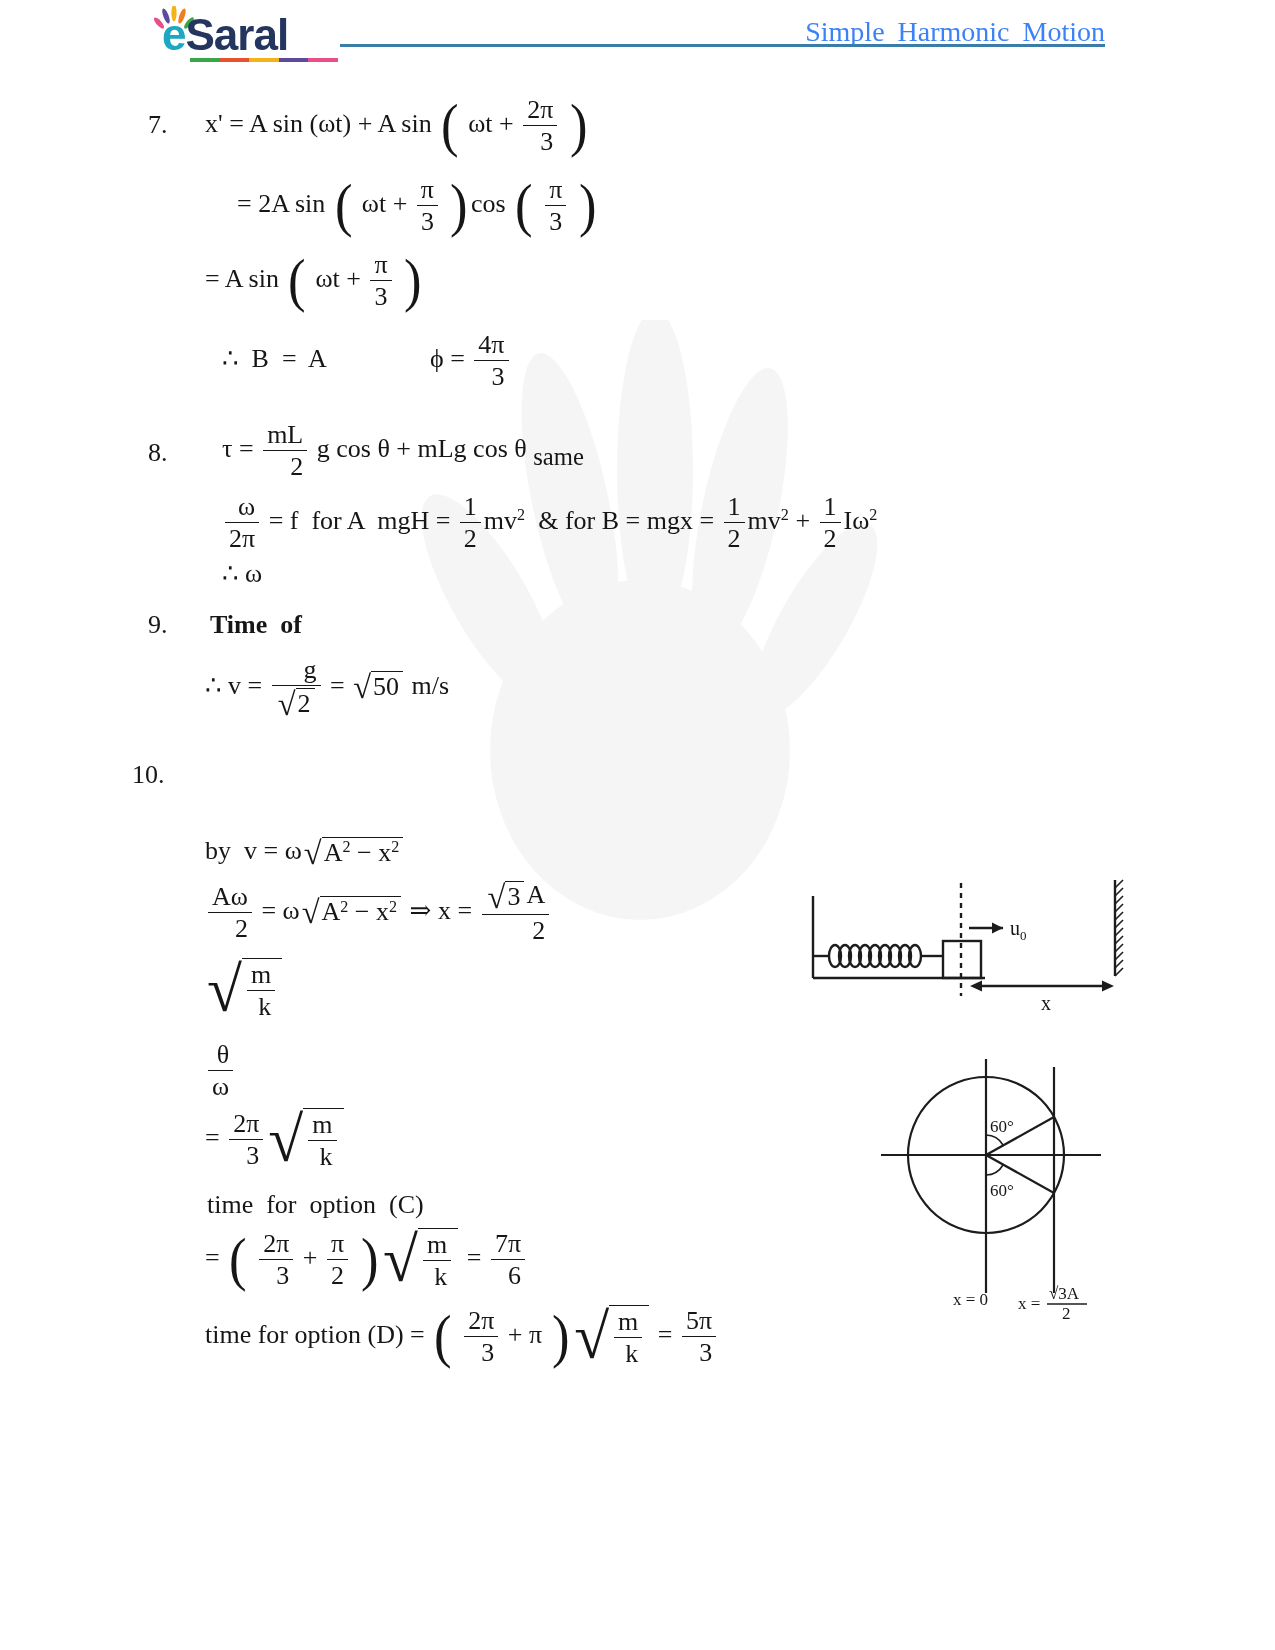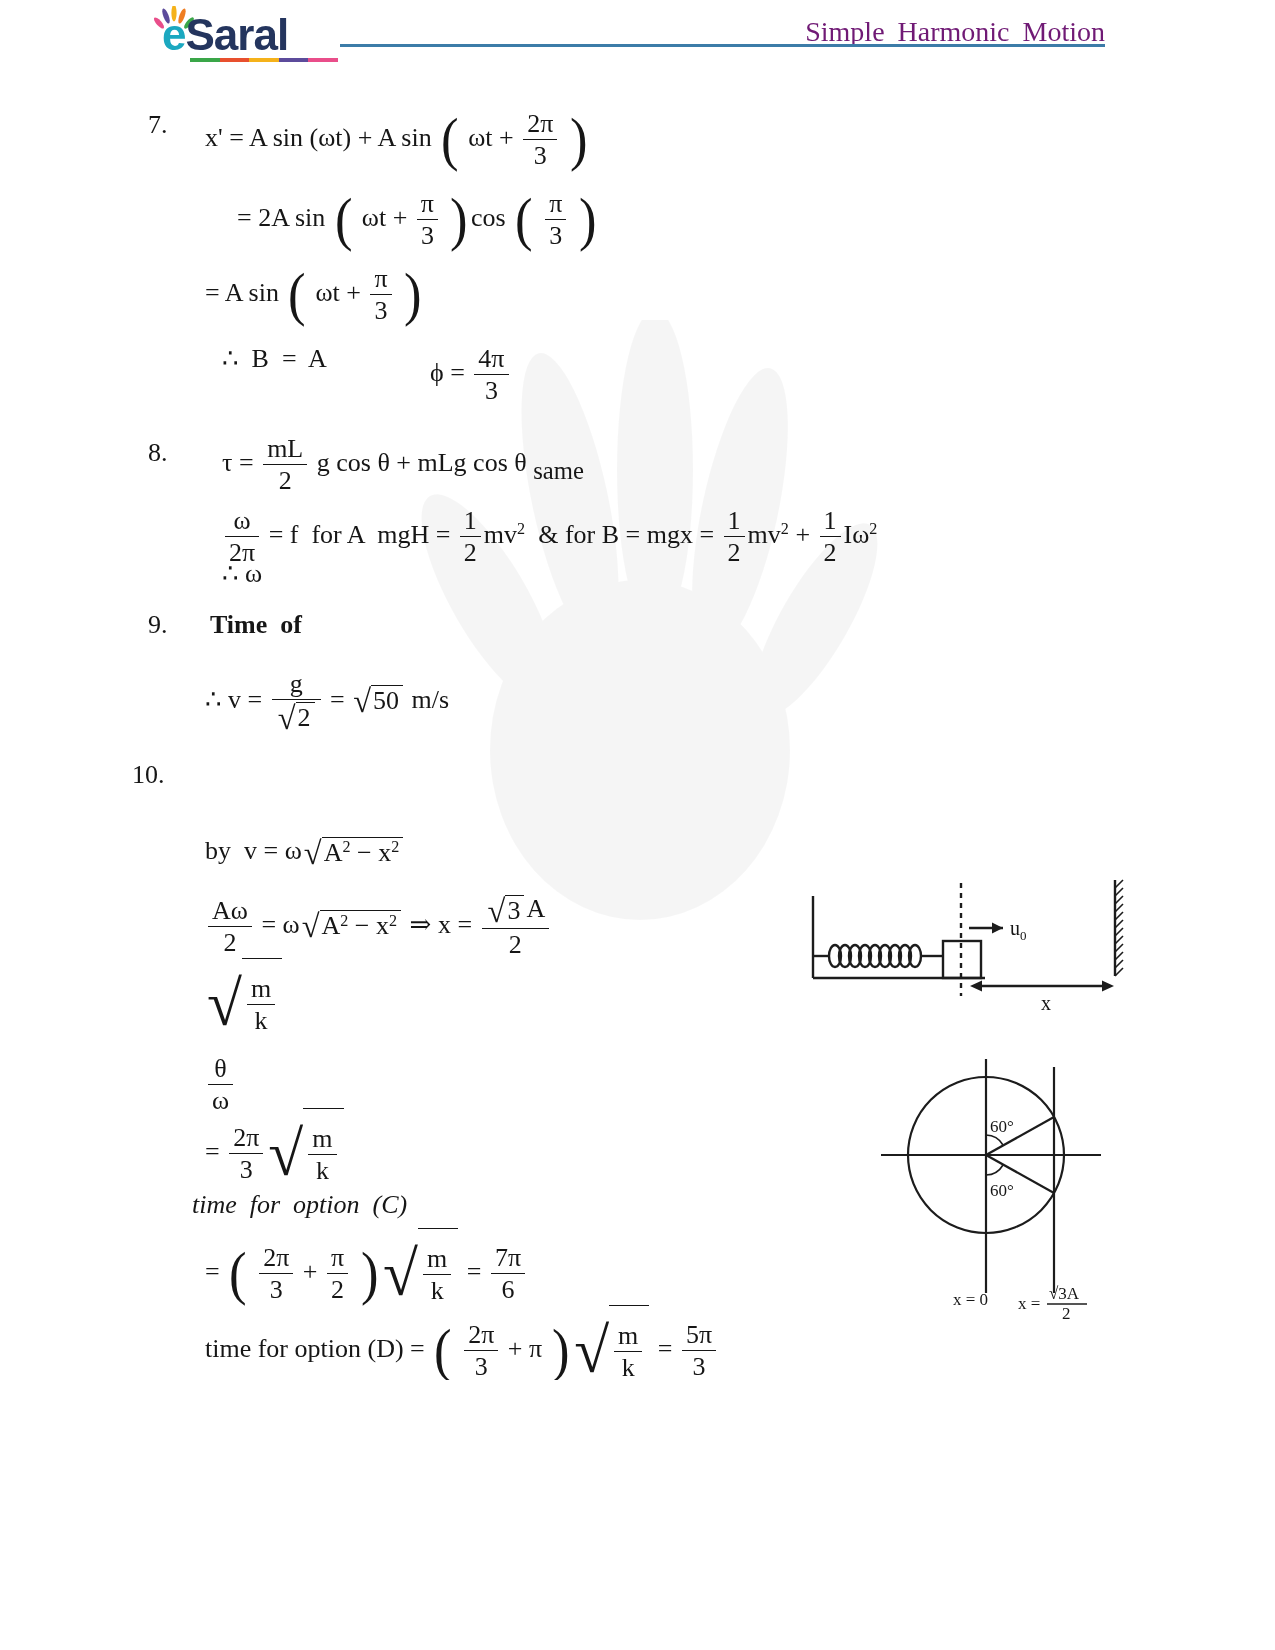--- a/index.html
+++ b/index.html
@@ -8,33 +8,33 @@
 
   
   .logo{position:absolute;left:150px;top:8px;width:210px;height:56px;}
   .hand{position:absolute;left:2px;top:-2px;}
   .logo-text{position:absolute;left:12px;top:2px;font-family:"Liberation Sans","DejaVu Sans",sans-serif;
              font-weight:bold;font-size:44px;letter-spacing:-1px;}
   .logo-e{color:#1ba8c0;}
   .logo-rest{color:#24355e;}
   .logo-underline{position:absolute;left:40px;top:50px;width:148px;height:4px;
      background:linear-gradient(to right,#3aa648 0 20%,#e8502e 20% 40%,#f5b21a 40% 60%,#5c4b9b 60% 80%,#e94e8a 80% 100%);}
-  .header-title{position:absolute;right:170px;top:16px;font-size:28px;word-spacing:6px;color:#701a75;}
+  .header-title{position:absolute;right:170px;top:16px;font-size:28px;word-spacing:6px;color:#3b82f6;}
   .header-rule{position:absolute;left:340px;top:44px;width:765px;height:3px;background:#3c7ca8;}
 
   
   .watermark{position:absolute;left:400px;top:320px;opacity:0.05;pointer-events:none;}
 
   
   .qnum{position:absolute;font-size:26px;}
   .mline{position:absolute;font-size:26px;white-space:pre;}
   .ws1{word-spacing:6px;}
   .para{position:absolute;left:205px;top:757px;width:912px;font-size:25px;line-height:1.3;
         text-align:justify;white-space:normal;}
-  .frac{display:inline-block;text-align:center;vertical-align:middle;margin:14px 3px;line-height:1.12;}
+  .frac{display:inline-block;text-align:right;vertical-align:middle;margin:0 3px;line-height:1.12;}
   .frac .num{display:block;padding:0 4px 1px;border-bottom:1.6px solid #161616;}
   .frac .den{display:block;padding:1px 4px 0;}
   .sqrt{display:inline-flex;align-items:flex-start;vertical-align:middle;margin:0 2px;}
   .sqrt .rad{font-size:1.25em;line-height:1;}
   .sqrt .vinc{border-top:1.6px solid #161616;padding:1px 4px 0 2px;line-height:1.1;}
   .sqrt.tall{align-items:center;}
   .sqrt.tall .rad{font-size:2.45em;line-height:0.9;}
   .sqrt.tall .vinc{align-self:stretch;display:inline-flex;align-items:center;}
   .paren{display:inline;}
   .paren.big{display:inline-block;font-size:2.25em;line-height:0;vertical-align:middle;
@@ -98,21 +98,21 @@
   <div class="qnum" style="left:148px;top:610px;">9.</div>
   <div class="mline" style="left:210px;top:610px;font-weight:bold;">Time  of</div>
   <div class="mline" style="left:205px;top:655px;"><span>∴ v = </span><span class="frac"><span class="num"><span>g</span></span><span class="den"><span class="sqrt"><span class="rad">√</span><span class="vinc"><span>2</span></span></span></span></span><span> = </span><span class="sqrt"><span class="rad">√</span><span class="vinc"><span>50</span></span></span><span> m/s</span></div>
 
   <div class="qnum" style="left:132px;top:760px;">10.</div>
   <div class="mline" style="left:205px;top:836px;"><span>by  v = ω</span><span class="sqrt"><span class="rad">√</span><span class="vinc"><span>A</span><sup>2</sup><span> − x</span><sup>2</sup></span></span></div>
   <div class="mline" style="left:205px;top:880px;"><span class="frac"><span class="num"><span>Aω</span></span><span class="den"><span>2</span></span></span><span> = ω</span><span class="sqrt"><span class="rad">√</span><span class="vinc"><span>A</span><sup>2</sup><span> − x</span><sup>2</sup></span></span><span> ⇒ x = </span><span class="frac"><span class="num"><span class="sqrt"><span class="rad">√</span><span class="vinc"><span>3</span></span></span><span>A</span></span><span class="den"><span>2</span></span></span></div>
   <div class="mline ws1" style="left:205px;top:958px;"><span class="sqrt tall"><span class="rad">√</span><span class="vinc"><span class="frac"><span class="num"><span>m</span></span><span class="den"><span>k</span></span></span></span></span></div>
   <div class="mline ws1" style="left:205px;top:1040px;"><span class="frac"><span class="num"><span>θ</span></span><span class="den"><span>ω</span></span></span></div>
   <div class="mline" style="left:205px;top:1108px;"><span>= </span><span class="frac"><span class="num"><span>2π</span></span><span class="den"><span>3</span></span></span><span class="sqrt tall"><span class="rad">√</span><span class="vinc"><span class="frac"><span class="num"><span>m</span></span><span class="den"><span>k</span></span></span></span></span></div>
-  <div class="mline" style="left:192px;top:1190px;font-style:italic;">time  for  option  (C)</div>
+  <div class="mline" style="left:207px;top:1190px;">time  for  option  (C)</div>
   <div class="mline" style="left:205px;top:1228px;"><span>= </span><span class="paren big">(</span><span> </span><span class="frac"><span class="num"><span>2π</span></span><span class="den"><span>3</span></span></span><span> + </span><span class="frac"><span class="num"><span>π</span></span><span class="den"><span>2</span></span></span><span> </span><span class="paren big">)</span><span class="sqrt tall"><span class="rad">√</span><span class="vinc"><span class="frac"><span class="num"><span>m</span></span><span class="den"><span>k</span></span></span></span></span><span> = </span><span class="frac"><span class="num"><span>7π</span></span><span class="den"><span>6</span></span></span></div>
   <div class="mline" style="left:205px;top:1305px;"><span>time for option (D) = </span><span class="paren big">(</span><span> </span><span class="frac"><span class="num"><span>2π</span></span><span class="den"><span>3</span></span></span><span> + π </span><span class="paren big">)</span><span class="sqrt tall"><span class="rad">√</span><span class="vinc"><span class="frac"><span class="num"><span>m</span></span><span class="den"><span>k</span></span></span></span></span><span> = </span><span class="frac"><span class="num"><span>5π</span></span><span class="den"><span>3</span></span></span></div>
 
   <svg class="diagram" style="left:763px;top:868px;" width="372" height="150" viewBox="0 0 372 150">
     <g stroke="#1c1c1c" stroke-width="2.4" fill="none">
       <line x1="50" y1="28" x2="50" y2="110"></line>
       <line x1="50" y1="110" x2="222" y2="110"></line>
       <line x1="50" y1="88" x2="66" y2="88"></line>
       <ellipse cx="72" cy="88" rx="6" ry="11"></ellipse>
       <ellipse cx="82" cy="88" rx="6" ry="11"></ellipse>

